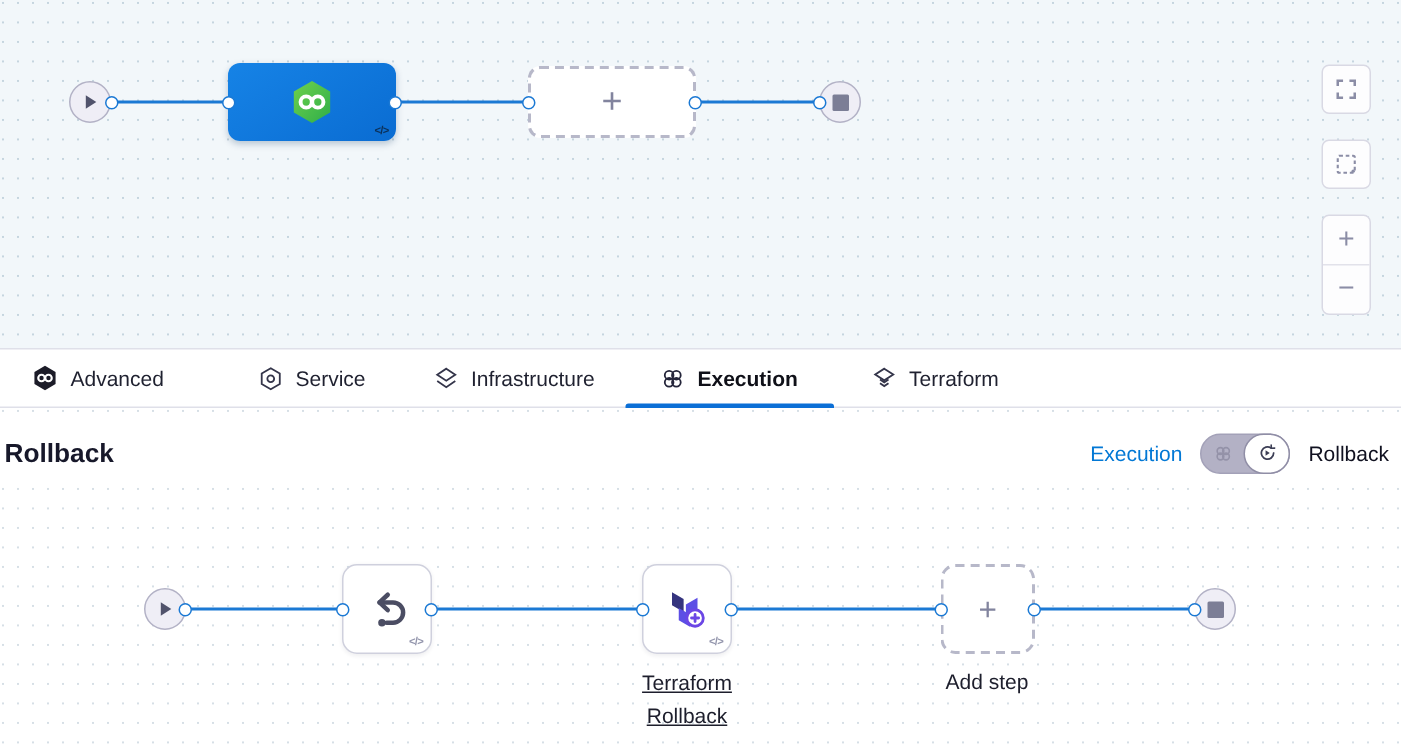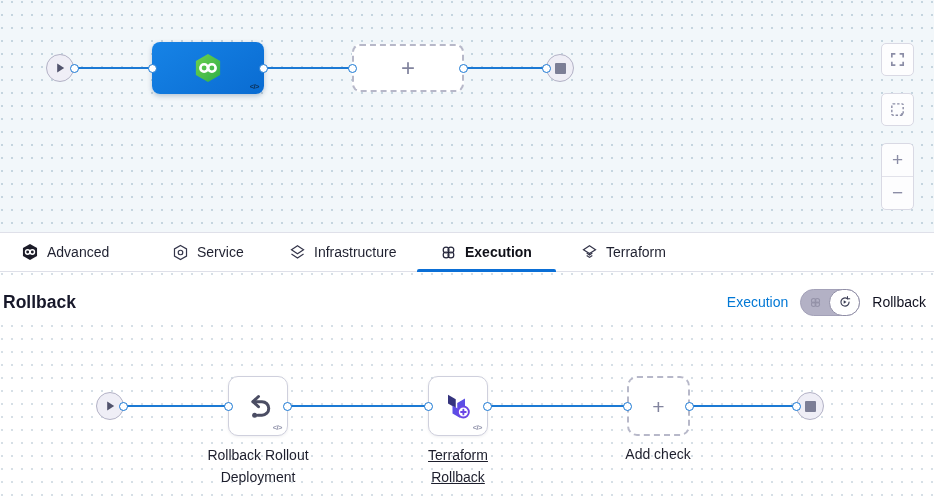--- a/index.html
+++ b/index.html
@@ -206,38 +206,37 @@
     </div>
 
     <div class="step-node" style="left:228px;top:104px;">
       <svg width="30" height="30" viewBox="0 0 24 24" fill="none" stroke="#4b4d63" stroke-width="2.4" stroke-linecap="round" stroke-linejoin="round">
         <path d="M8 8.5 H15.2 a5.4 5.4 0 0 1 0 10.8 H11.8"></path>
         <path d="M12.4 4.4 L8 8.5 L12.4 12.6"></path>
         <circle cx="9.3" cy="19.3" r="2" fill="#4b4d63" stroke="none"></circle>
       </svg>
       <span class="code-badge">&lt;/&gt;</span>
     </div>
-    <div class="node-label" style="left:178px;top:172px;width:160px;">Rollback Rollout Deployment</div>
 
     <div class="step-node" style="left:428px;top:104px;">
       <svg width="30" height="30" viewBox="0 0 24 24">
         <polygon points="4,3 10.2,6.6 10.2,13.6 4,10" fill="#35347e"></polygon>
         <polygon points="17.6,6 11.4,9.6 11.4,16.6 17.6,13" fill="#5c4ee5"></polygon>
         <polygon points="7.6,11.5 13.8,15.1 13.8,21.6 7.6,18" fill="#5c4ee5"></polygon>
         <circle cx="16.3" cy="16.8" r="4.4" fill="#ffffff" stroke="#6b46e5" stroke-width="1.5"></circle>
         <path d="M16.3 14.9 V18.7 M14.4 16.8 H18.2" stroke="#6b46e5" stroke-width="1.5" stroke-linecap="round"></path>
       </svg>
       <span class="code-badge">&lt;/&gt;</span>
     </div>
     <div class="node-label" style="left:408px;top:172px;width:100px;text-decoration:underline;">Terraform Rollback</div>
 
     <div class="dashed-node" style="left:627px;top:104px;width:63px;height:60px;border-radius:10px;">
       <span class="plus-glyph" style="font-size:21px;">+</span>
     </div>
-    <div class="node-label" style="left:608px;top:171px;width:100px;">Add check</div>
+    <div class="node-label" style="left:608px;top:171px;width:100px;">Add step</div>
 
     <div class="round-node" style="left:796px;top:120px;">
       <div class="stop-square"></div>
     </div>
 
     <div class="port" style="left:119px;top:129.5px;"></div>
     <div class="port" style="left:224px;top:129.5px;"></div>
     <div class="port" style="left:283px;top:129.5px;"></div>
     <div class="port" style="left:424px;top:129.5px;"></div>
     <div class="port" style="left:483px;top:129.5px;"></div>

